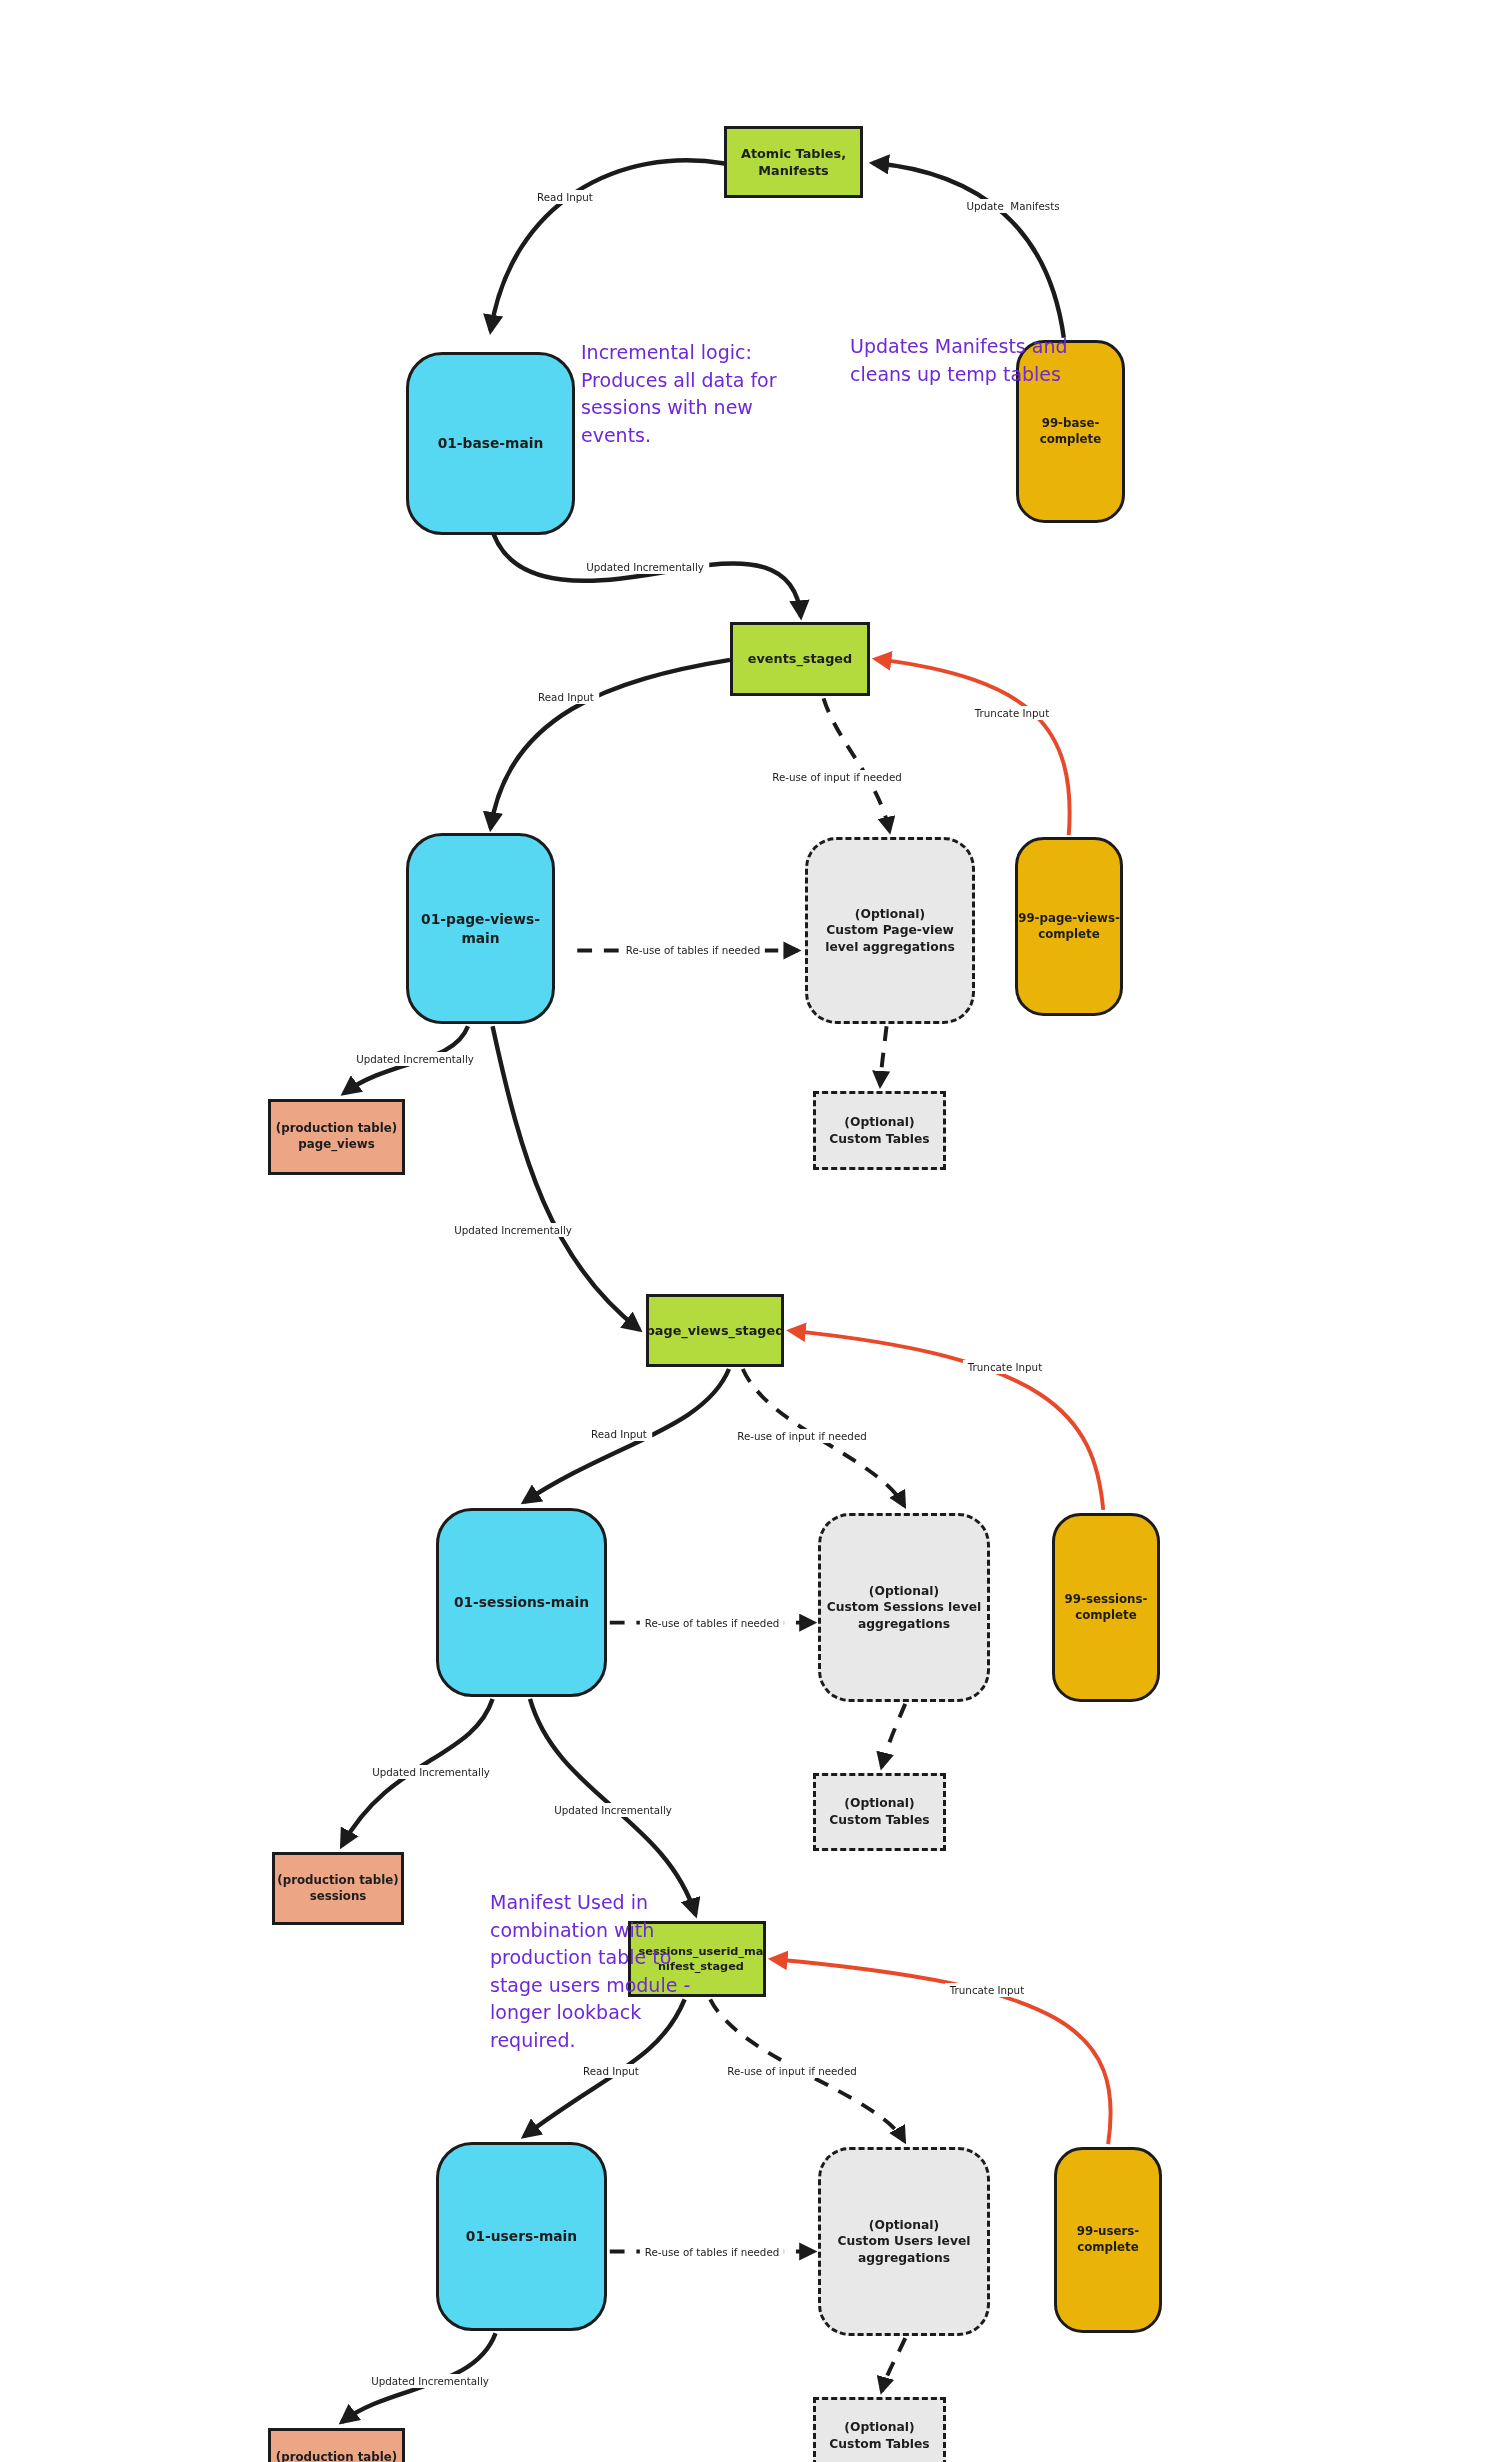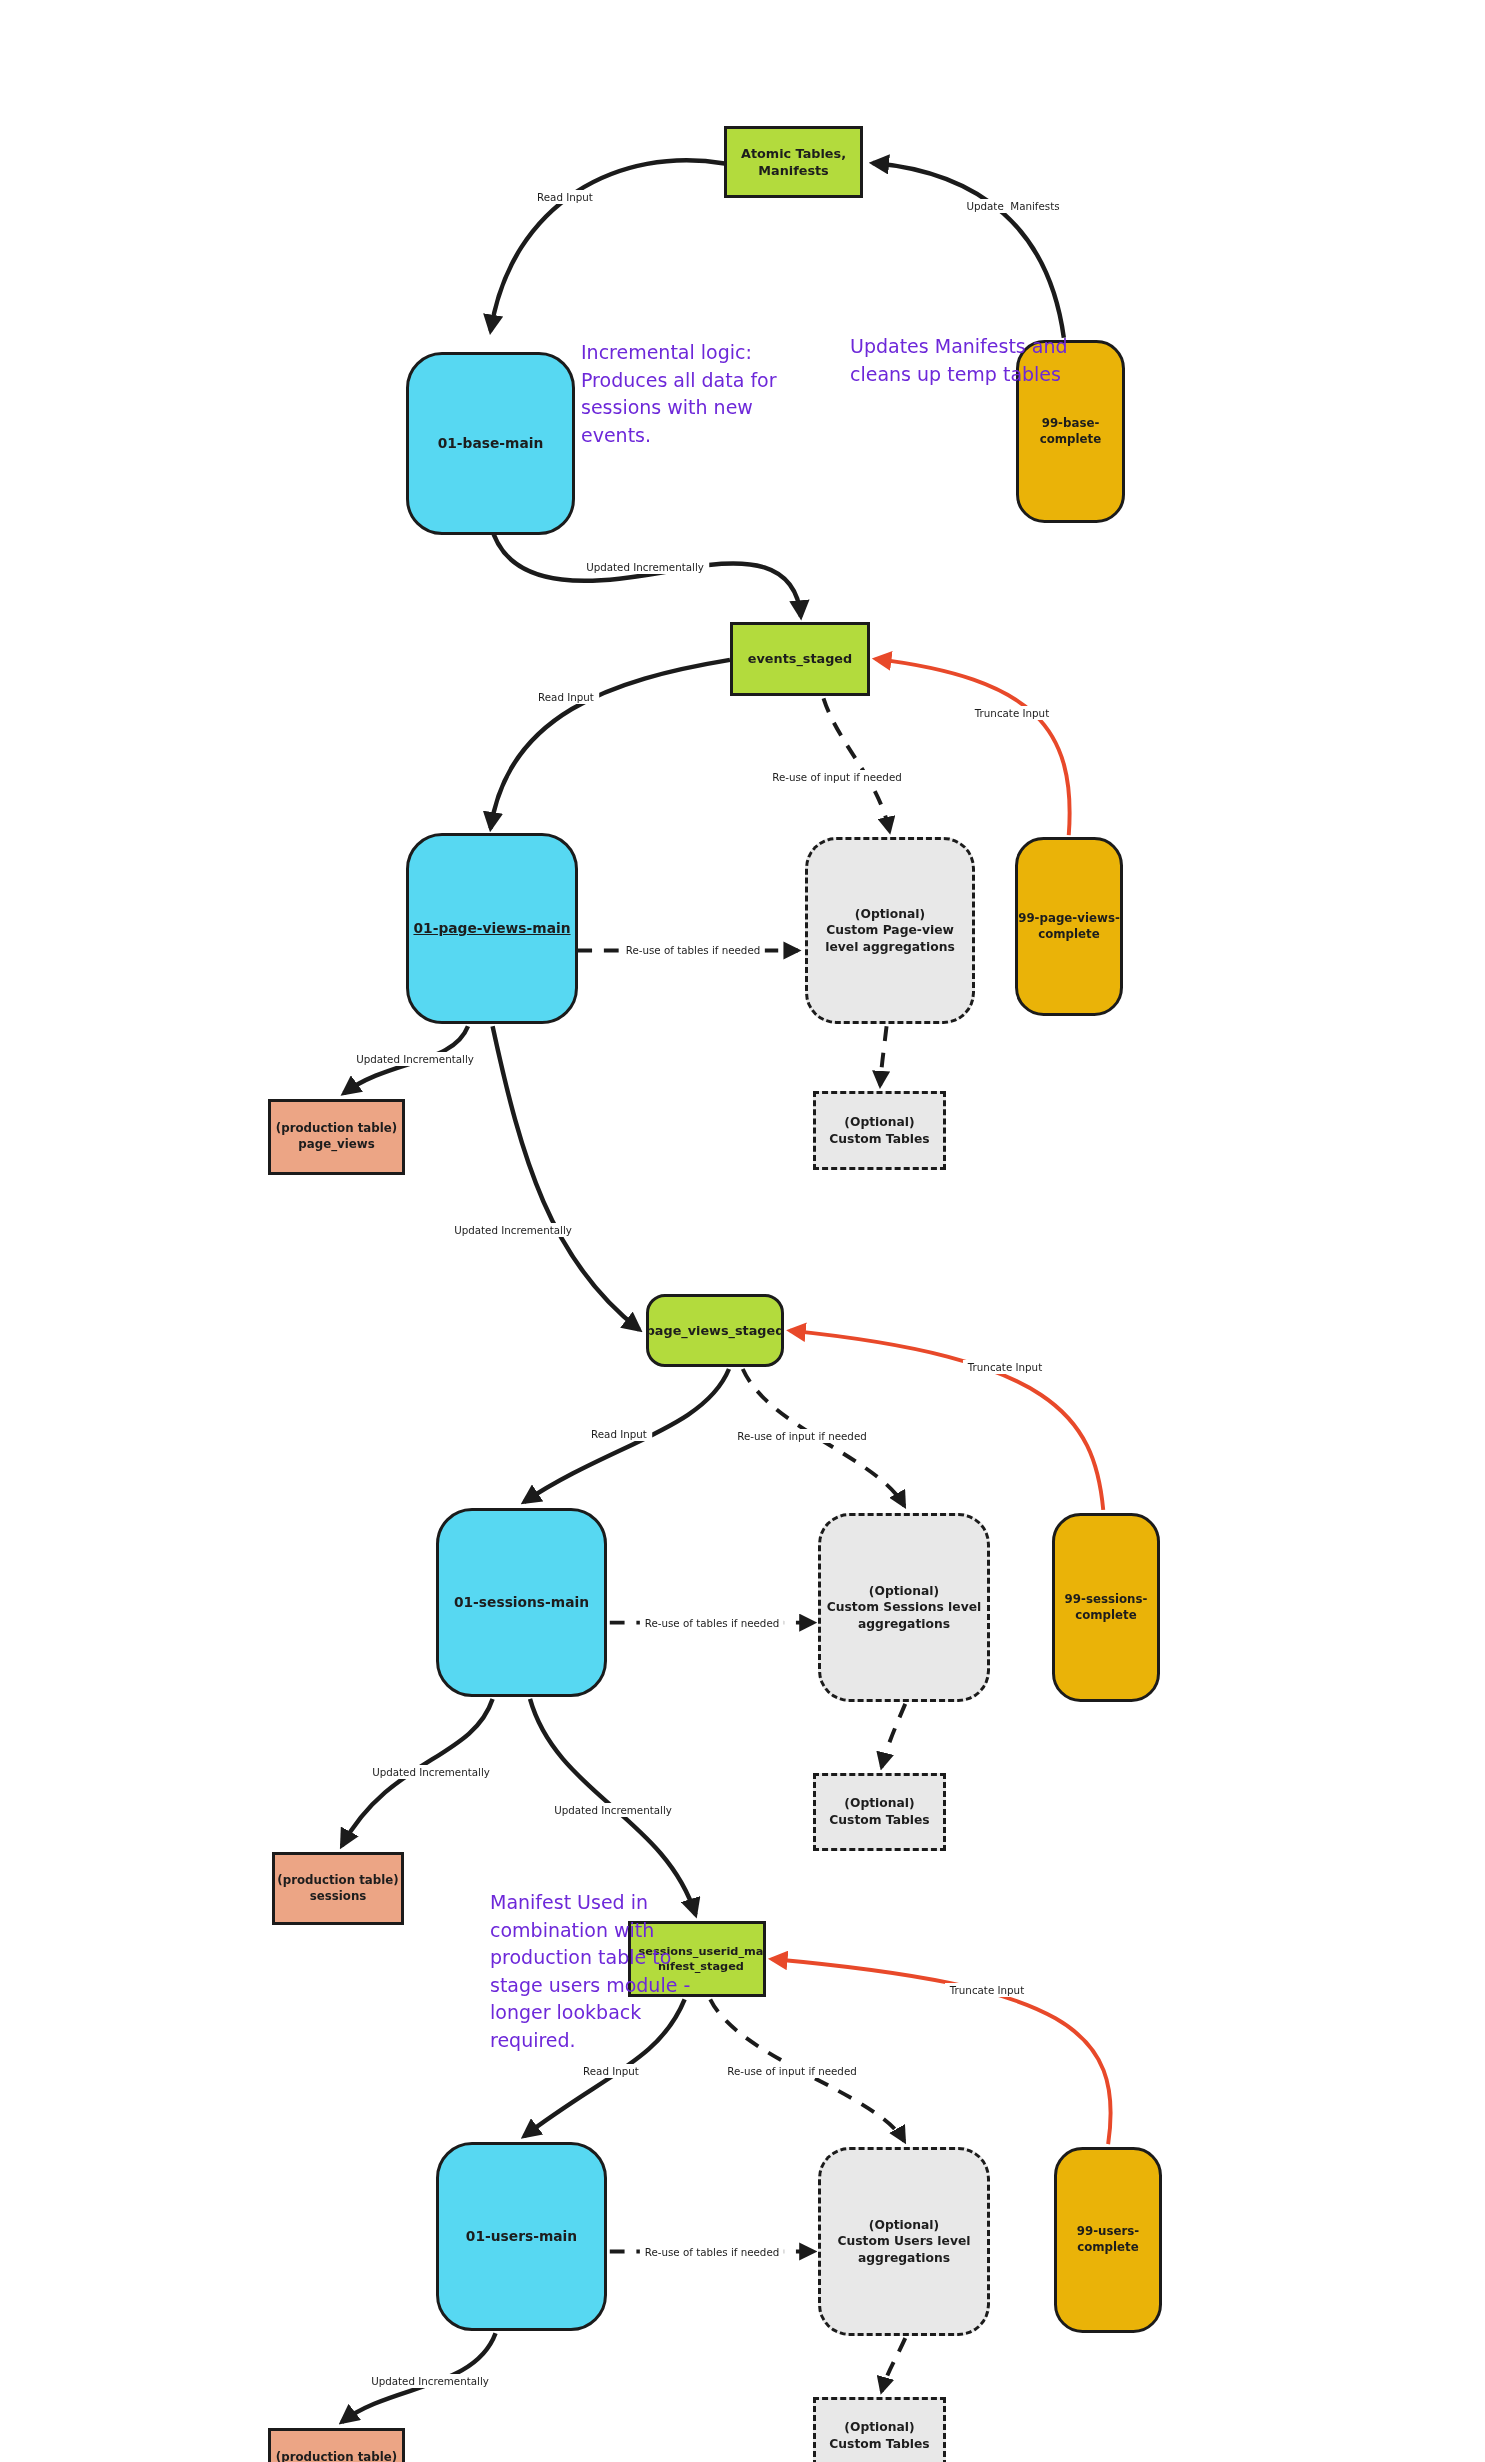--- a/index.html
+++ b/index.html
@@ -62,31 +62,31 @@
     <path class="ed" marker-end="url(#ab)" d="M 1838 4748 C 1820 4788, 1800 4820, 1790 4856"></path>
     <path class="e" marker-end="url(#ab)" d="M 1006 4738 C 964 4852, 792 4842, 694 4918"></path>
   </svg>
 
   <div class="node green" style="left:724px;top:126px;width:139px;height:72px;">Atomic Tables,
 Manifests</div>
   <div class="node blue-main" style="left:406px;top:352px;width:169px;height:183px;">01-base-main</div>
   <div class="node blue-cmpl" style="left:1016px;top:340px;width:109px;height:183px;">99-base-
 complete</div>
   <div class="node green" style="left:730px;top:622px;width:140px;height:74px;">events_staged</div>
-  <div class="node blue-main" style="left:406px;top:833px;width:172px;height:191px;text-decoration:underline;">01-page-views-main</div>
+  <div class="node blue-main" style="left:406px;top:833px;width:149px;height:191px;">01-page-views-main</div>
   <div class="node opt-round" style="left:805px;top:837px;width:170px;height:187px;">(Optional)
 Custom Page-view
 level aggregations</div>
   <div class="node blue-cmpl" style="left:1015px;top:837px;width:108px;height:179px;">99-page-views-
 complete</div>
   <div class="node salmon" style="left:268px;top:1099px;width:137px;height:76px;">(production table)
 page_views</div>
   <div class="node opt-rect" style="left:813px;top:1091px;width:133px;height:79px;">(Optional)
 Custom Tables</div>
-  <div class="node green" style="left:646px;top:1294px;width:138px;height:73px;border-radius:19px;">page_views_staged</div>
+  <div class="node green" style="left:646px;top:1294px;width:138px;height:73px;">page_views_staged</div>
   <div class="node blue-main" style="left:436px;top:1508px;width:171px;height:189px;">01-sessions-main</div>
   <div class="node opt-round" style="left:818px;top:1513px;width:172px;height:189px;">(Optional)
 Custom Sessions level
 aggregations</div>
   <div class="node blue-cmpl" style="left:1052px;top:1513px;width:108px;height:189px;">99-sessions-
 complete</div>
   <div class="node salmon" style="left:272px;top:1852px;width:132px;height:73px;">(production table)
 sessions</div>
   <div class="node opt-rect" style="left:813px;top:1773px;width:133px;height:78px;">(Optional)
 Custom Tables</div>

